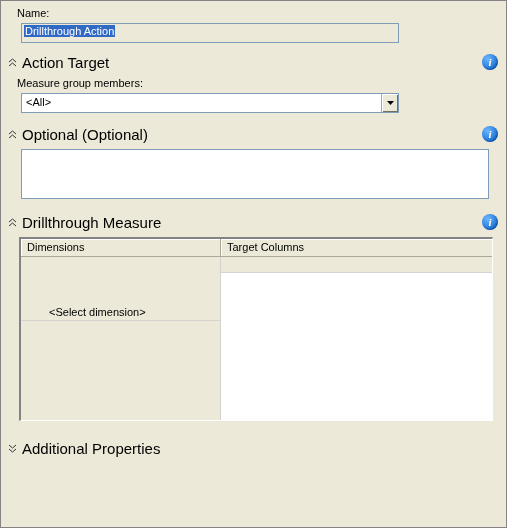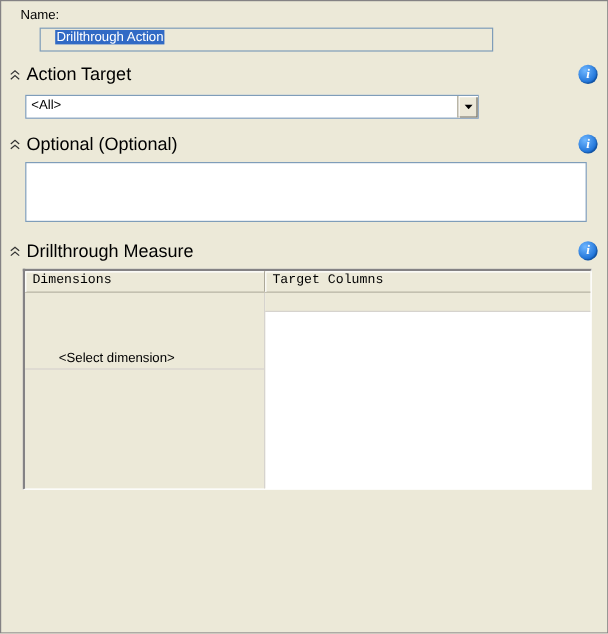--- a/index.html
+++ b/index.html
@@ -17,24 +17,24 @@
     background: #ece9d8;
   }
   .row-name {
     padding: 6px 10px 8px 16px;
   }
   .label { margin-bottom: 4px; }
   .name-input {
     width: 378px;
     height: 20px;
     border: 1px solid #7f9db9;
-    padding: 1px 12px;
+    padding: 1px 2px;
     font: inherit;
     display: block;
-    margin-left: 16px;
+    margin-left: 4px;
   }
   .name-input .sel {
     background: #316ac5;
     color: #fff;
     padding: 0 1px;
   }
   .section-header {
     display: flex;
     align-items: center;
     padding: 4px 8px 4px 6px;
@@ -114,21 +114,20 @@
     display: flex;
     background: #ece9d8;
     border-bottom: 1px solid #aca899;
     height: 18px;
   }
   .gh-cell {
     padding: 2px 6px;
     border-right: 1px solid #aca899;
     box-shadow: inset 1px 1px 0 #fff;
     font-size: 11px;
-    font-family: Liberation Mono, monospace;
   }
   .gh1 { width: 200px; }
   .gh2 { flex: 1; border-right: none; }
   .grid-body { flex:1; display:flex; }
   .gb1 {
     width: 200px;
     border-right: 1px solid #d6d3ce;
     background: #ece9d8;
   }
   .gb1 .placeholder {
@@ -157,20 +156,21 @@
   <div class="section-header">
     <span class="chev">
       <svg width="9" height="9" viewBox="0 0 9 9">
           <path d="M1 4 L4.5 1 L8 4 M1 8 L4.5 5 L8 8" stroke="#333" stroke-width="1" fill="none"></path>
         </svg>
     </span>
     <span class="sh-title">Action Target</span>
     <span class="info-icon">i</span>
   </div>
   <div class="section-body">
+    <div class="label">Measure group members:</div>
     <div class="select-wrap">
       <div class="select-text">&lt;All&gt;</div>
       <div class="select-btn">
         <svg width="7" height="4" viewBox="0 0 7 4">
             <path d="M0 0 L7 0 L3.5 4 Z" fill="#000"></path>
           </svg>
       </div>
     </div>
   </div>
 
@@ -206,14 +206,22 @@
         <div class="gb1">
           <div class="placeholder">&lt;Select dimension&gt;</div>
         </div>
         <div class="gb2">
           <div class="emptycell"></div>
         </div>
       </div>
     </div>
   </div>
 
+  <div class="section-header" style="margin-top:6px">
+    <span class="chev">
+      <svg width="9" height="9" viewBox="0 0 9 9">
+          <path d="M1 1 L4.5 4 L8 1 M1 5 L4.5 8 L8 5" stroke="#333" stroke-width="1" fill="none"></path>
+        </svg>
+    </span>
+    <span class="sh-title">Additional Properties</span>
+  </div>
 
 </div>
 
 </body></html>

